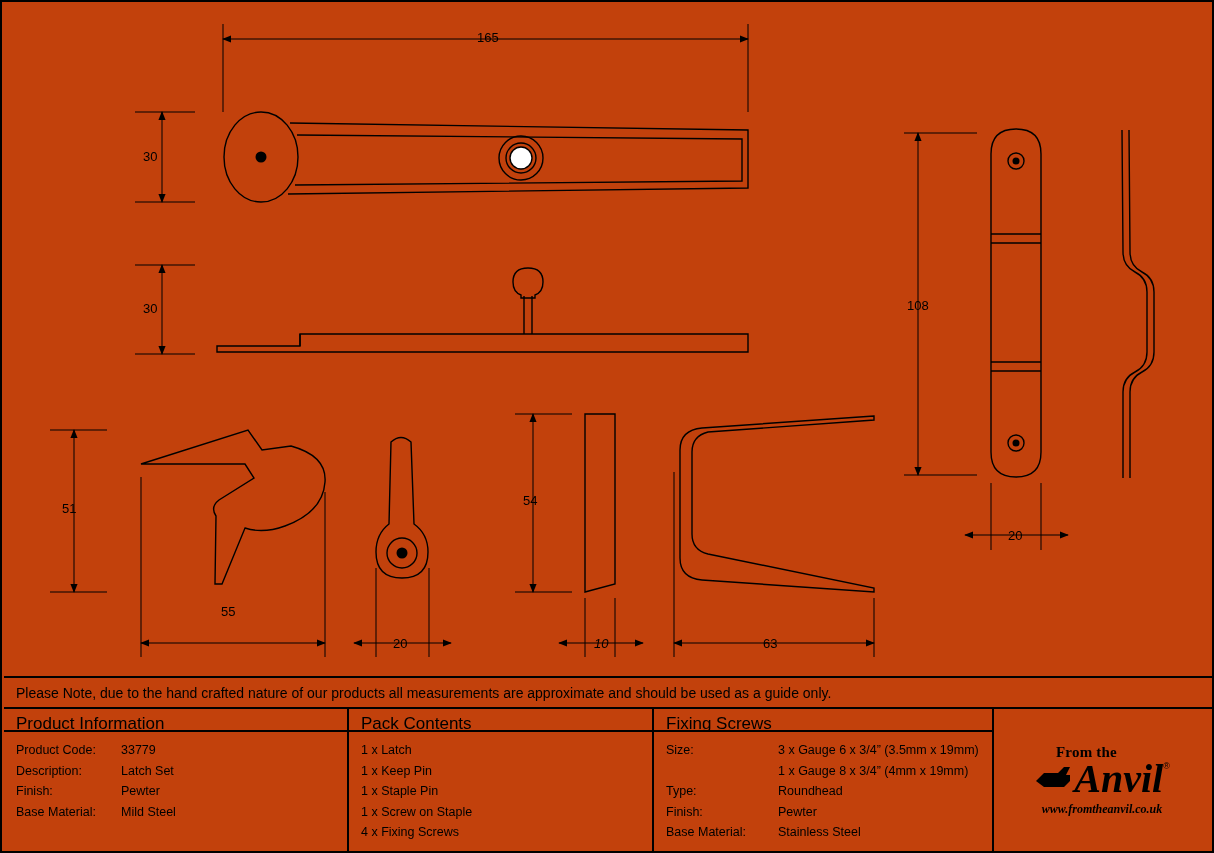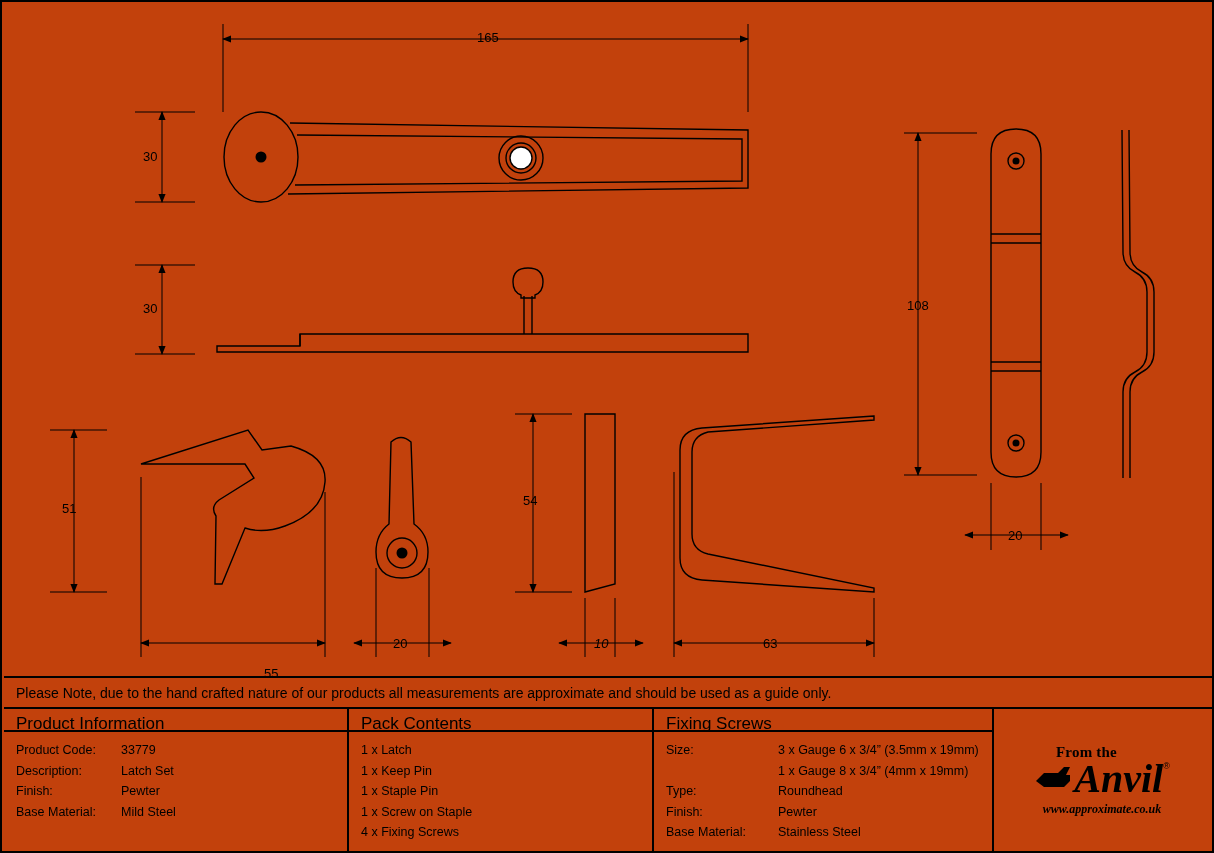--- a/index.html
+++ b/index.html
@@ -248,21 +248,21 @@
 
       <path d="M 1120 128 L 1121 250 q 0 14 12 20 q 12 6 12 20 L 1145 350 q 0 14 -12 20 q -12 6 -12 20 L 1121 476"></path>
       <path d="M 1127 128 L 1128 250 q 0 14 12 20 q 12 6 12 20 L 1152 350 q 0 14 -12 20 q -12 6 -12 20 L 1128 476"></path>
     </g>
   </svg>
 
   <div class="dim-text" style="left:475px; top:28px;">165</div>
   <div class="dim-text" style="left:141px; top:147px;">30</div>
   <div class="dim-text" style="left:141px; top:299px;">30</div>
   <div class="dim-text" style="left:60px; top:499px;">51</div>
-  <div class="dim-text" style="left:219px; top:664px;margin-left:43px;">55</div>
+  <div class="dim-text" style="left:219px; top:602px;">55</div>
   <div class="dim-text" style="left:391px; top:634px;">20</div>
   <div class="dim-text" style="left:521px; top:491px;">54</div>
   <div class="dim-text" style="left:592px; top:634px;font-style:italic;">10</div>
   <div class="dim-text" style="left:761px; top:634px;">63</div>
   <div class="dim-text" style="left:905px; top:296px;">108</div>
   <div class="dim-text" style="left:1006px; top:526px;">20</div>
 
   <div style="position:absolute; left:2px; top:674px; width:1208px; height:2px; background:#000;"></div>
   <div class="note">Please Note, due to the hand crafted nature of our products all measurements are approximate and should be used as a guide only.</div>
   <div style="position:absolute; left:2px; top:705px; width:1208px; height:2px; background:#000;"></div>
@@ -331,18 +331,18 @@
     <div class="tcol col-logo">
       <div class="logo-wrap">
         <div class="logo-top">From the</div>
         <div class="logo-row">
           <svg width="40" height="34" viewBox="0 0 40 34">
             <path d="M2 20 L10 12 L24 12 L30 6 L36 6 L32 14 L36 14 L36 20 L30 26 L10 26 Z" fill="#000"></path>
           </svg>
           <div class="logo-main">Anvil</div>
           <span class="reg">®</span>
         </div>
-        <div class="logo-url">www.approximate.co.uk</div>
+        <div class="logo-url">www.fromtheanvil.co.uk</div>
       </div>
     </div>
 
   </div>
 </div>
 
 </body></html>

